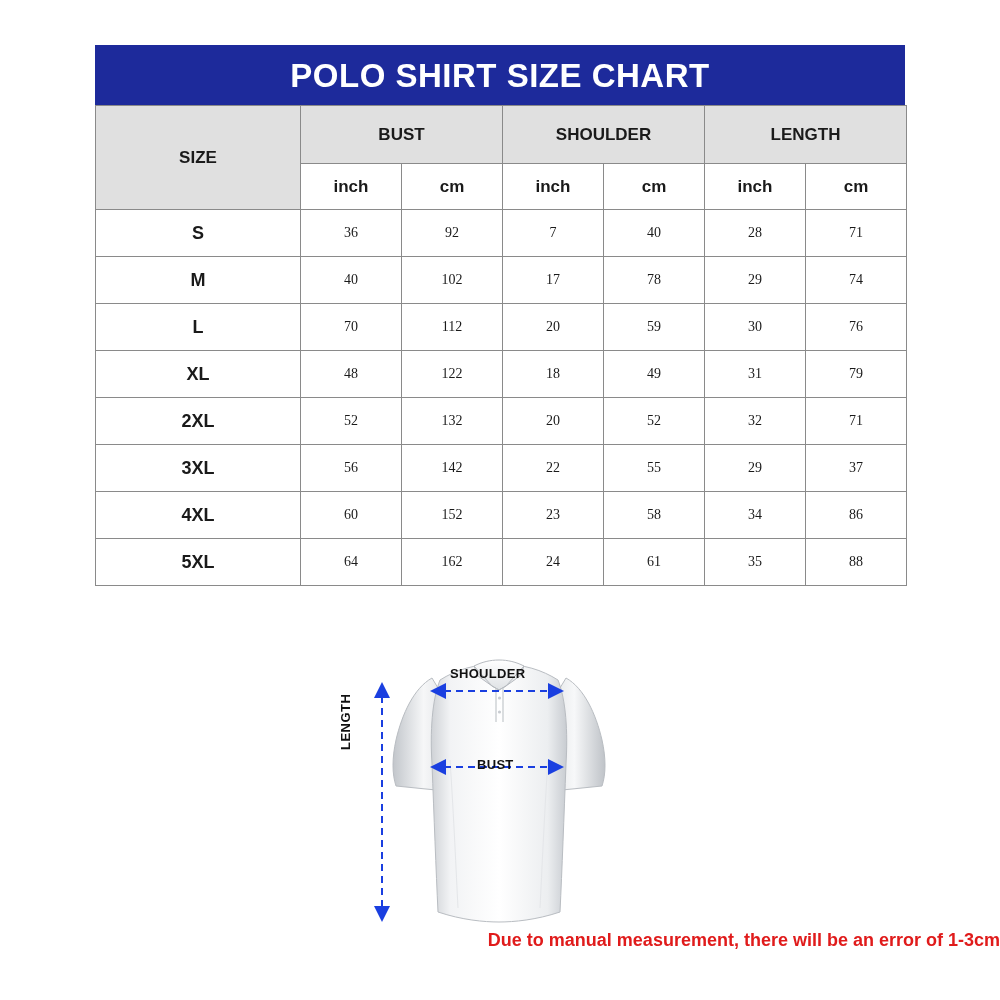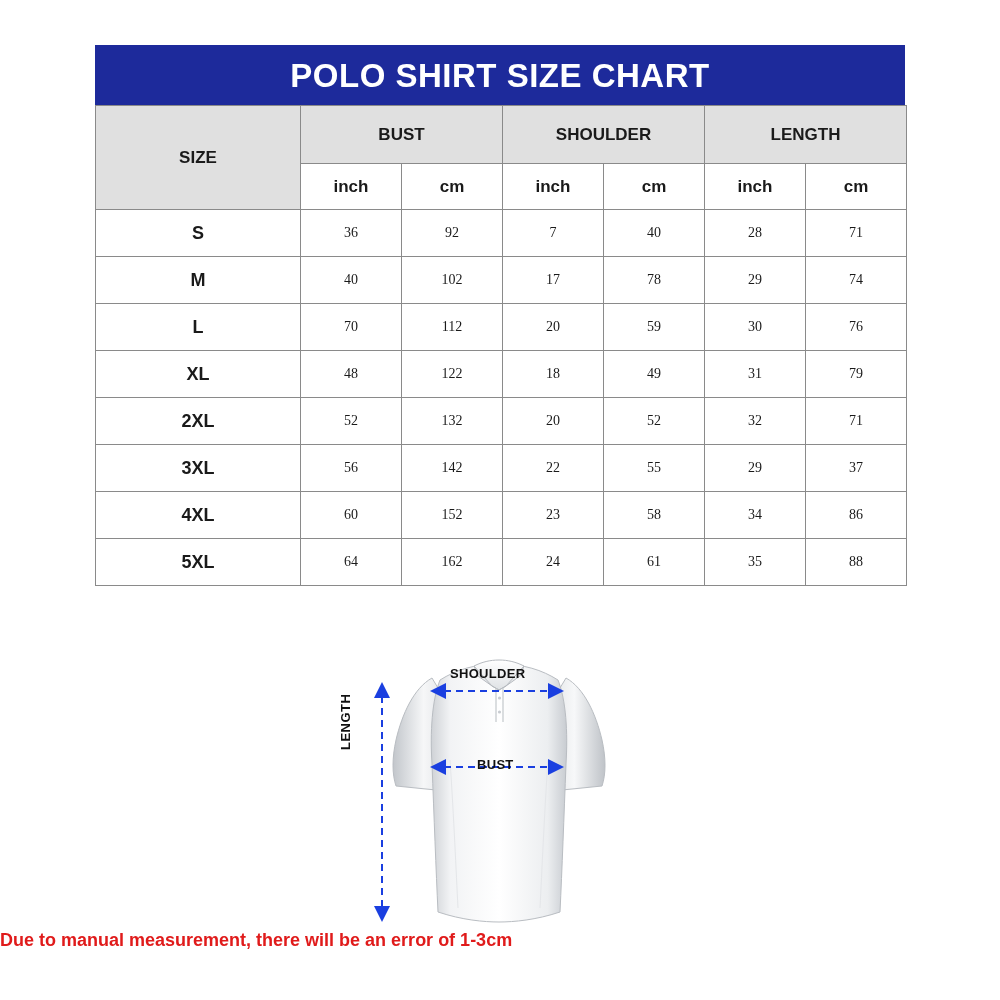--- a/index.html
+++ b/index.html
@@ -125,21 +125,21 @@
     letter-spacing: 0.5px;
     transform: rotate(-90deg);
     transform-origin: left top;
   }
 
   .footnote {
     position: absolute;
     left: 0;
     top: 930px;
     width: 1000px;
-    text-align: left;
+    text-align: right;
     color: #e01b1b;
     font-size: 18px;
     font-weight: bold;
   }
 </style>
 </head>
 <body>
 
 <div id="page">
 

